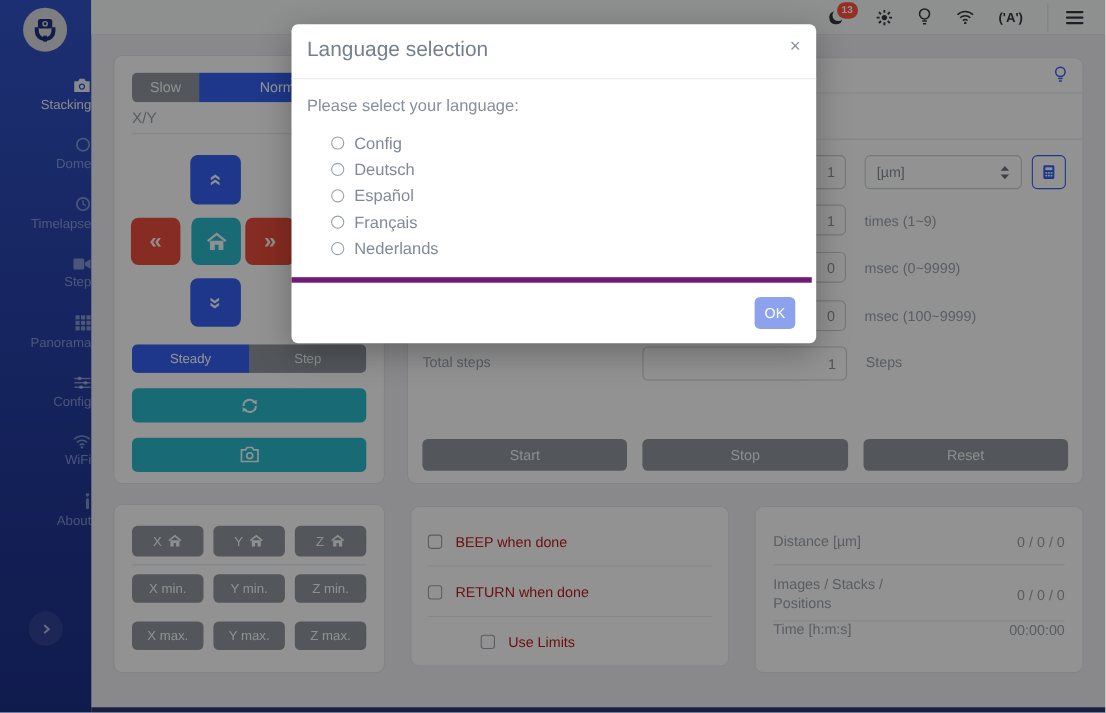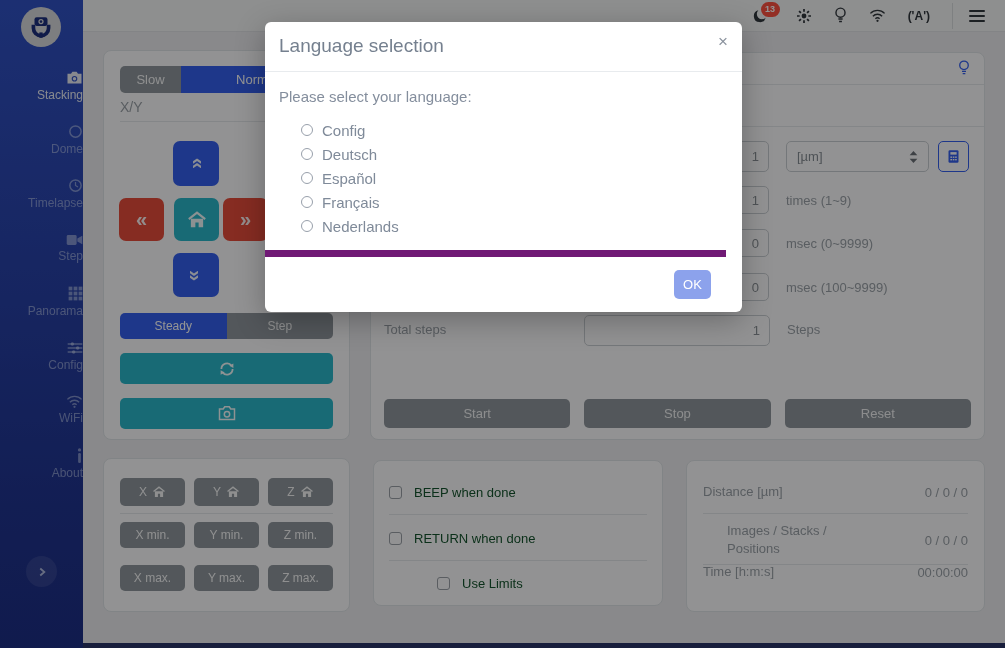--- a/index.html
+++ b/index.html
@@ -82,21 +82,21 @@
   
   .axis-row{position:absolute;left:16px;right:16px;display:flex;gap:9px;}
   .axis-btn{flex:1;border:none;border-radius:5px;background:#8f979e;color:rgba(255,255,255,0.92);
             font-size:12px;cursor:pointer;display:flex;align-items:center;justify-content:center;gap:5px;}
   #row-home{top:19px;height:28px;}
   .axis-hr{position:absolute;left:16px;right:16px;top:54px;border-top:1px solid #e4e7ea;}
   #row-min{top:63px;height:26px;}
   #row-max{top:106px;height:26px;}
   
   .opt-row{position:absolute;left:15px;right:15px;height:22px;display:flex;align-items:center;gap:12px;
-           font-size:13px;color:#14532d;}
+           font-size:13px;color:#b91c1c;}
   .checkbox{width:13px;height:13px;box-sizing:border-box;border:1px solid #9ba1a8;border-radius:3px;
             background:#fcfcfd;cursor:pointer;flex:none;}
   .opt-hr{position:absolute;left:15px;right:15px;border-top:1px solid #e4e7ea;}
   
   .stat-row{position:absolute;left:16px;right:16px;display:flex;align-items:center;justify-content:space-between;
             font-size:13px;color:#9aa1a8;}
   .stat-label{max-width:160px;line-height:1.4;}
   .stat-hr{position:absolute;left:16px;right:16px;border-top:1px solid #e4e7ea;}
   
   .footer{position:absolute;left:83px;bottom:0;width:922px;height:5px;background:#2a3468;}
@@ -105,21 +105,21 @@
   .modal{position:absolute;left:265px;top:22px;width:477px;height:290px;background:#ffffff;border-radius:6px;
          z-index:10;box-shadow:0 8px 30px rgba(0,0,0,0.28);box-sizing:border-box;}
   .modal-header{position:absolute;left:0;right:0;top:0;height:49px;border-bottom:1px solid #e8ebee;}
   .modal-title{position:absolute;left:14px;top:13px;font-size:19px;color:#75808f;}
   .modal-close{position:absolute;right:14px;top:11px;font-size:17px;color:#8b939e;cursor:pointer;line-height:1;}
   .modal-prompt{position:absolute;left:14px;top:66px;font-size:15px;color:#848e9d;}
   .lang-list{position:absolute;left:36px;top:96px;display:flex;flex-direction:column;}
   .lang-row{height:24px;display:flex;align-items:center;gap:9px;cursor:pointer;}
   .radio{width:12px;height:12px;box-sizing:border-box;border:1px solid #98a0ab;border-radius:50%;background:#fff;flex:none;}
   .lang-label{font-size:15px;color:#7f8a99;}
-  .modal-footer{position:absolute;left:0;right:16px;bottom:0;height:55px;border-top:7px solid #701a75;}
+  .modal-footer{position:absolute;left:0;right:4px;bottom:0;height:55px;border-top:5px solid #701a75;}
   .ok-btn{position:absolute;right:15px;top:13px;width:37px;height:29px;border:none;border-radius:5px;
           background:#8ca2ec;color:#fff;font-size:13px;cursor:pointer;}
 </style>
 </head>
 <body>
 
 <div class="app">
 
   <div class="sidebar">
     <div class="logo">
@@ -410,21 +410,21 @@
     </div>
   </div>
 
   <div class="card" id="card-stats">
     <div class="stat-row" style="top:20px;height:22px;">
       <span class="stat-label">Distance [µm]</span>
       <span>0 / 0 / 0</span>
     </div>
     <div class="stat-hr" style="top:52px;"></div>
     <div class="stat-row" style="top:59px;height:40px;">
-      <span class="stat-label" style="width:150px;margin-left:24px;">Images / Stacks / Positions</span>
+      <span class="stat-label" style="width:150px;">Images / Stacks / Positions</span>
       <span>0 / 0 / 0</span>
     </div>
     <div class="stat-hr" style="top:103px;"></div>
     <div class="stat-row" style="top:100px;height:22px;">
       <span class="stat-label">Time [h:m:s]</span>
       <span>00:00:00</span>
     </div>
   </div>
 
   <div class="footer"></div>

